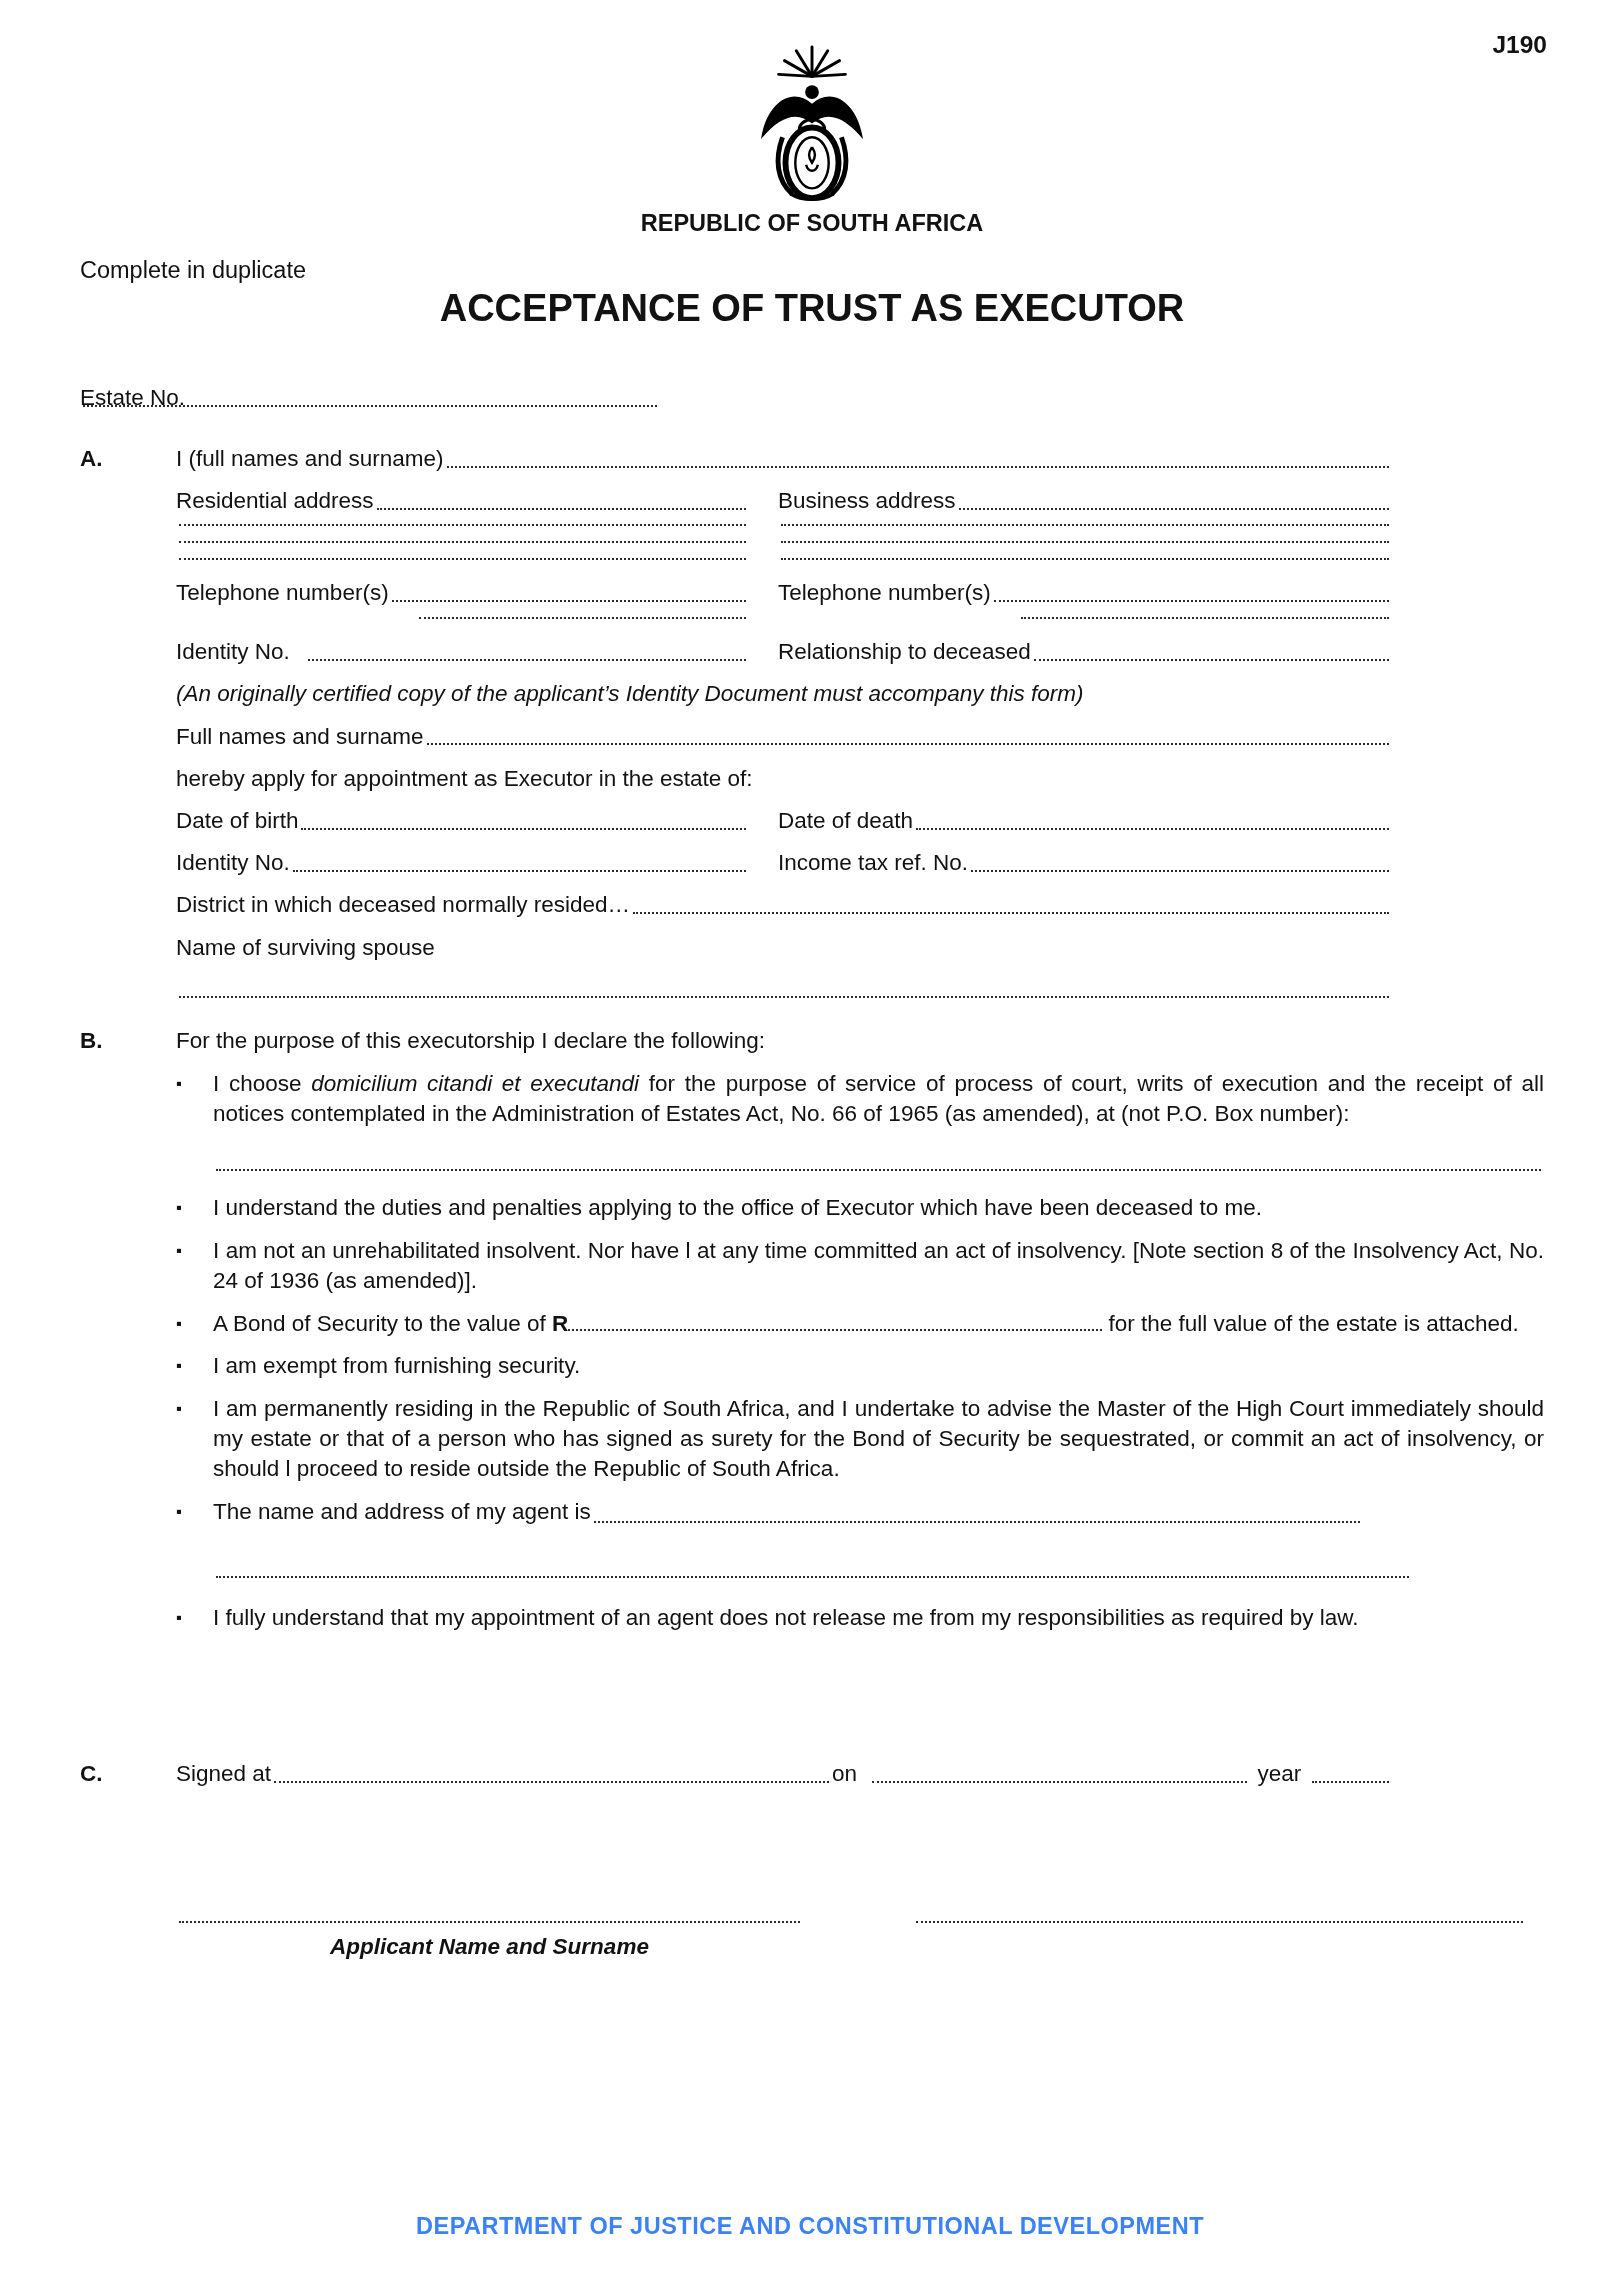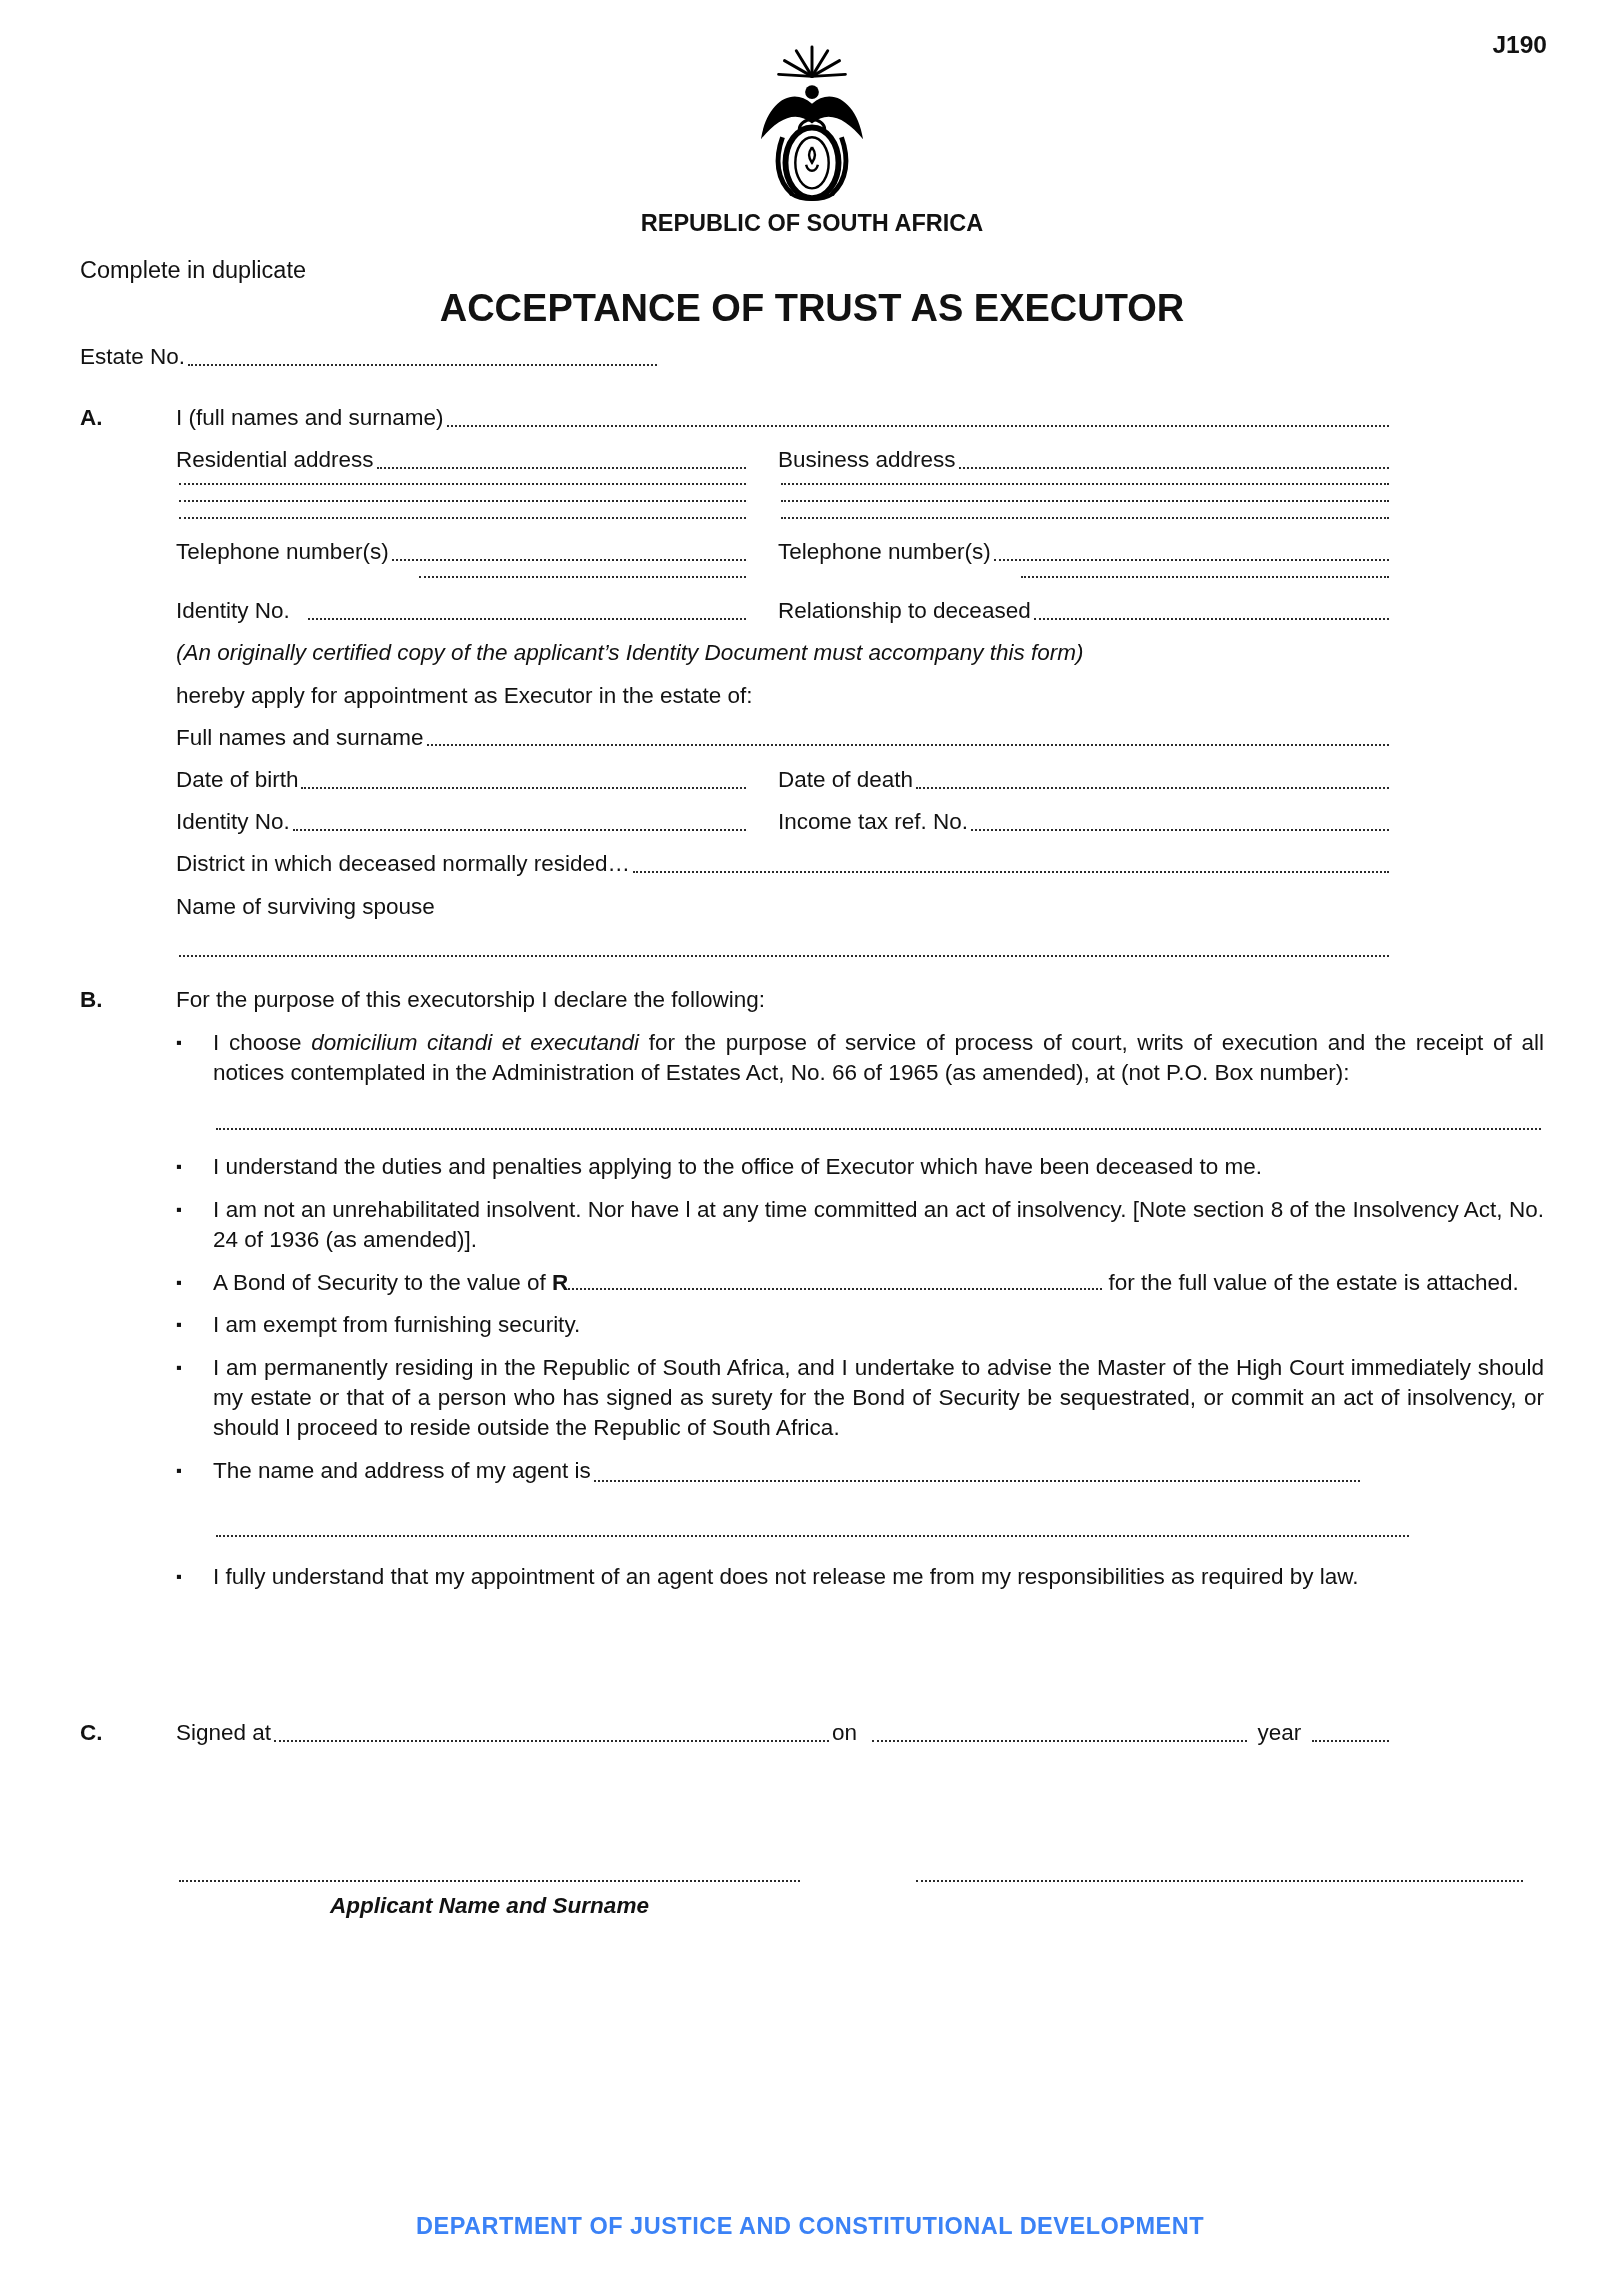--- a/index.html
+++ b/index.html
@@ -22,21 +22,21 @@
 
   .frow { display:flex; line-height:25.5px; margin-bottom:16.7px; }
   .lb { white-space:nowrap; flex-shrink:0; }
   .leader { flex:1 1 auto; position:relative; min-width:19.6px; }
   .leader::before { content:""; position:absolute; left:2.9px; right:2.9px; bottom:3.9px;
     border-bottom:2.4px dotted #2a2a2a; }
   .dotline { position:relative; height:25.5px; }
   .dotline::before { content:""; position:absolute; left:2.9px; right:2.9px; bottom:3.9px;
     border-bottom:2.4px dotted #2a2a2a; }
 
-  .estate-row { width:580px; margin-top:14px; }
+  .estate-row { width:580px; margin-top:55px;flex-direction:column; }
 
   .sec { display:flex; margin-top:35px; }
   .sec-letter { width:96px; flex-shrink:0; font-weight:bold; }
   .sec-body { flex:1; min-width:0; }
   .aw { margin-right:152px; }
 
   .cols { display:flex; }
   .cl { width:573px; flex-shrink:0; display:flex; }
   .cgap { width:29px; flex-shrink:0; }
   .cr { flex:1; display:flex; min-width:0; }
@@ -189,26 +189,26 @@
         </div>
         <div class="cgap"></div>
         <div class="cr">
           <span class="lb">Relationship to deceased</span>
           <span class="leader"></span>
         </div>
       </div>
 
       <div class="frow it">(An originally certified copy of the applicant’s Identity Document must accompany this form)</div>
 
-      <div class="frow">hereby apply for appointment as Executor in the estate of:</div>
-
       <div class="frow aw">
         <span class="lb">Full names and surname</span>
         <span class="leader"></span>
       </div>
+
+      <div class="frow">hereby apply for appointment as Executor in the estate of:</div>
 
       <div class="frow aw cols">
         <div class="cl">
           <span class="lb">Date of birth</span>
           <span class="leader"></span>
         </div>
         <div class="cgap"></div>
         <div class="cr">
           <span class="lb">Date of death</span>
           <span class="leader"></span>

